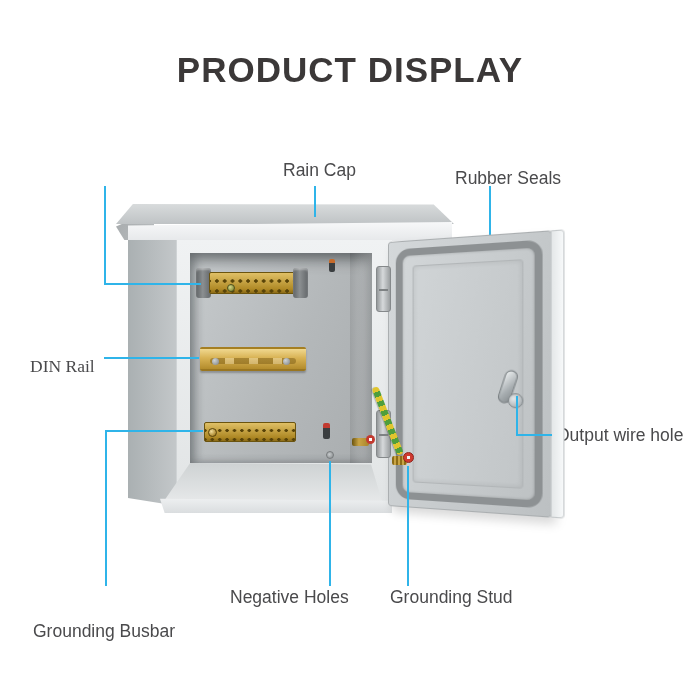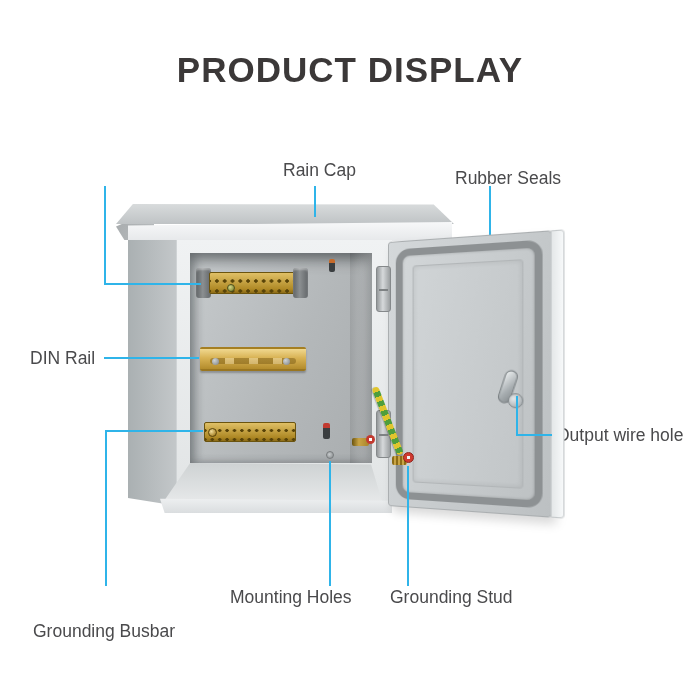--- a/index.html
+++ b/index.html
@@ -218,19 +218,19 @@
   <div class="lead h" style="left:104px;top:357px;width:95px;"></div>
   <div class="lead v" style="left:516px;top:396px;height:40px;z-index:9;"></div>
   <div class="lead h" style="left:516px;top:434px;width:36px;z-index:9;"></div>
   <div class="lead h" style="left:105px;top:430px;width:98px;"></div>
   <div class="lead v" style="left:105px;top:430px;height:156px;"></div>
   <div class="lead v" style="left:329px;top:461px;height:125px;"></div>
   <div class="lead v" style="left:407px;top:466px;height:120px;z-index:9;"></div>
 
   <div class="lbl" style="left:283px;top:160px;">Rain Cap</div>
   <div class="lbl" style="left:455px;top:160px;margin-top:8px;">Rubber Seals</div>
-  <div class="lbl" style="left:30px;top:348px;">DIN Rail</div>
+  <div class="lbl" style="left:30px;top:356px;font-family:Liberation Serif, serif;">DIN Rail</div>
   <div class="lbl" style="left:556px;top:425px;">Output wire hole</div>
   <div class="lbl" style="left:33px;top:621px;">Grounding Busbar</div>
-  <div class="lbl" style="left:230px;top:587px;">Mounting Holes</div>
+  <div class="lbl" style="left:230px;top:587px;">Negative Holes</div>
   <div class="lbl" style="left:390px;top:587px;">Grounding Stud</div>
 
 </div>
 
 </body></html>

